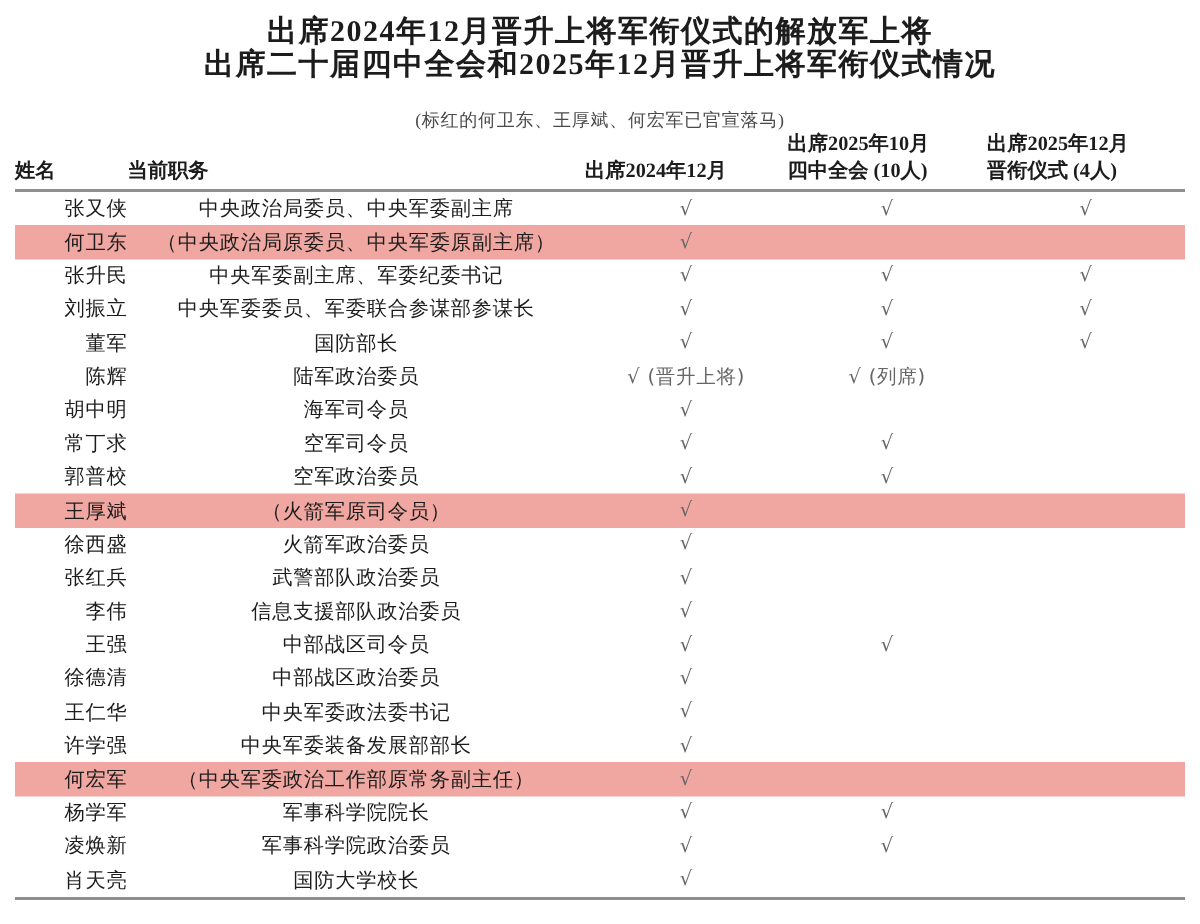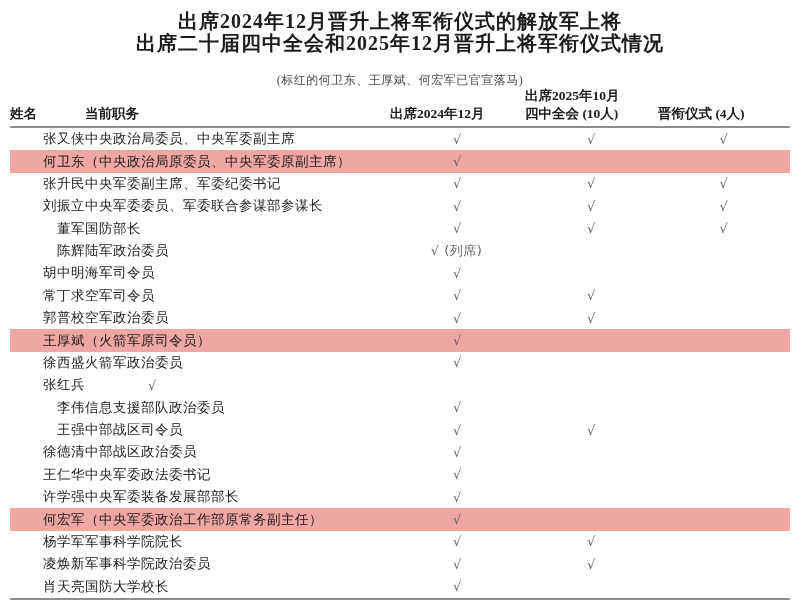--- a/index.html
+++ b/index.html
@@ -39,21 +39,21 @@
     height: 42px;
     border-bottom: 2px solid #8f8f8f;
     font-weight: bold;
     font-size: 13.5px;
     padding-bottom: 3px;
     box-sizing: border-box;
   }
   .hdr .cell { text-align: left; }
   .hdr .two-line div { line-height: 18px; }
   .c-name  { width: 75px;  flex: none; text-align: right; }
-  .c-pos   { width: 305px; flex: none; }
+  .c-pos   { width: 305px; flex: none; text-align: center; }
   .c-chk1  { width: 135px; flex: none; text-align: center; }
   .c-chk2  { width: 133px; flex: none; text-align: center; }
   .c-chk3  { width: 132px; flex: none; text-align: center; }
   .tbody { border-bottom: 2px solid #8f8f8f; }
   .row {
     display: flex;
     align-items: center;
     height: 22.38px;
     font-size: 13.5px;
     letter-spacing: 0.5px;
@@ -81,20 +81,21 @@
       <div class="cell c-name">姓名</div>
       <div class="cell c-pos">当前职务</div>
       <div class="cell c-chk1 two-line">
         <div>出席2024年12月</div>
       </div>
       <div class="cell c-chk2 two-line">
         <div>出席2025年10月</div>
         <div>四中全会 (10人)</div>
       </div>
       <div class="cell c-chk3 two-line">
+        <div>出席2025年12月</div>
         <div>晋衔仪式 (4人)</div>
       </div>
     </div>
     <div class="tbody">
         <div class="row">
           <div class="c-name">张又侠</div>
           <div class="c-pos">中央政治局委员、中央军委副主席</div>
           <div class="c-chk1 chk">√</div>
           <div class="c-chk2 chk">√</div>
           <div class="c-chk3 chk">√</div>
@@ -123,20 +124,21 @@
         <div class="row">
           <div class="c-name">董军</div>
           <div class="c-pos">国防部长</div>
           <div class="c-chk1 chk">√</div>
           <div class="c-chk2 chk">√</div>
           <div class="c-chk3 chk">√</div>
         </div>
         <div class="row">
           <div class="c-name">陈辉</div>
           <div class="c-pos">陆军政治委员</div>
+          <div class="c-chk1 chk">√ (晋升上将)</div>
           <div class="c-chk2 chk">√ (列席)</div>
           <div class="c-chk3 chk"></div>
         </div>
         <div class="row">
           <div class="c-name">胡中明</div>
           <div class="c-pos">海军司令员</div>
           <div class="c-chk1 chk">√</div>
           <div class="c-chk2 chk"></div>
           <div class="c-chk3 chk"></div>
         </div>
@@ -163,20 +165,21 @@
         </div>
         <div class="row">
           <div class="c-name">徐西盛</div>
           <div class="c-pos">火箭军政治委员</div>
           <div class="c-chk1 chk">√</div>
           <div class="c-chk2 chk"></div>
           <div class="c-chk3 chk"></div>
         </div>
         <div class="row">
           <div class="c-name">张红兵</div>
+          <div class="c-pos">武警部队政治委员</div>
           <div class="c-chk1 chk">√</div>
           <div class="c-chk2 chk"></div>
           <div class="c-chk3 chk"></div>
         </div>
         <div class="row">
           <div class="c-name">李伟</div>
           <div class="c-pos">信息支援部队政治委员</div>
           <div class="c-chk1 chk">√</div>
           <div class="c-chk2 chk"></div>
           <div class="c-chk3 chk"></div>

